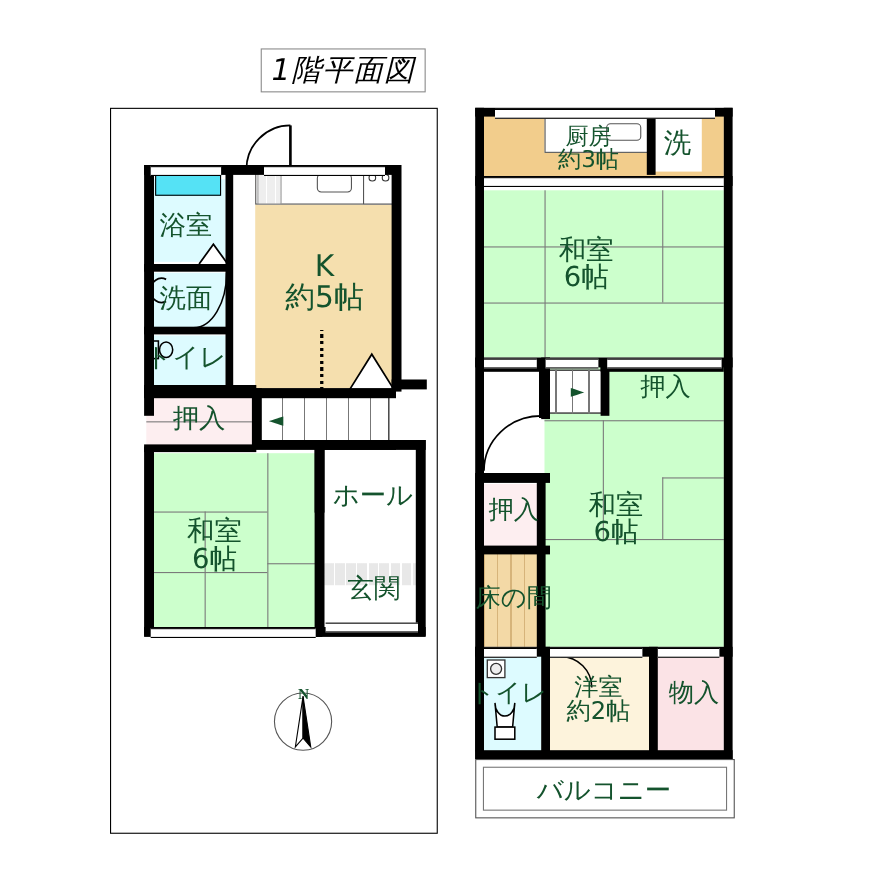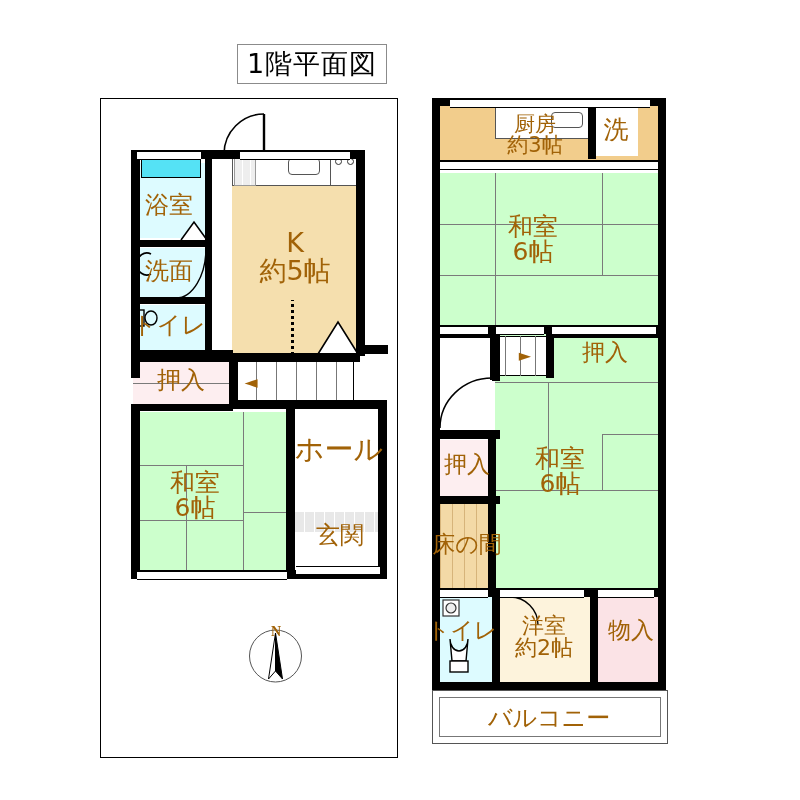--- a/index.html
+++ b/index.html
@@ -10,33 +10,33 @@
   }
   .stage{position:absolute;left:0;top:0;width:800px;height:800px;}
 
   
   .title-box{
     position:absolute;border:1px solid #8b8b8b;background:#fff;
     display:flex;align-items:center;justify-content:center;
     font-size:27px;font-weight:400;color:#000;letter-spacing:1px;
     font-family:"DejaVu Sans",sans-serif;
   }
-  #title-f1{left:237px;top:44px;width:148px;height:38px;}
+  #title-f1{left:237px;top:44px;width:148px;height:38px;font-style:italic;}
   #title-f2{left:545px;top:44px;width:148px;height:38px;}
 
   
   .sheet{position:absolute;border:1.5px solid #000;background:#fff;}
   #sheet-f1{left:100px;top:98px;width:296px;height:658px;}
 
   
   .wall{position:absolute;background:#000;}
   .room{position:absolute;box-sizing:border-box;}
   .thin{position:absolute;background:#7a7a7a;}
   .lbl{
-    position:absolute;color:#a16207;white-space:nowrap;
+    position:absolute;color:#14532d;white-space:nowrap;
     font-family:"DejaVu Sans",sans-serif;font-weight:400;
     display:flex;align-items:center;justify-content:center;
     line-height:1.02;
   }
   .lbl.two{flex-direction:column;}
   .win{position:absolute;background:#fff;border-top:1.5px solid #000;border-bottom:1.5px solid #000;}
   .dotline{position:absolute;}
 
   
 </style>
@@ -164,21 +164,21 @@
         <span>押入</span>
       </div>
       <div class="lbl two" style="left: 232px; top: 215px; width: 126px; height: 84px; font-size: 27px;">
         <span>K</span>
         <span>約5帖</span>
       </div>
       <div class="lbl two" style="left: 140px; top: 462px; width: 110px; height: 66px; font-size: 25px;">
         <span>和室</span>
         <span>6帖</span>
       </div>
-      <div class="lbl" style="left: 290px; top: 435px; width: 98px; height: 30px; font-size: 29px;">
+      <div class="lbl" style="left: 290px; top: 435px; width: 98px; height: 30px; font-size: 24px;">
         <span>ホール</span>
       </div>
       <div class="lbl" style="left: 295px; top: 518px; width: 90px; height: 34px; font-size: 24px;">
         <span>玄関</span>
       </div>
     </div>
 
   <div style="position:absolute;left:248px;top:627px;width:55px;height:55px;">
     <svg width="55" height="55" style="overflow:visible;">
       <circle cx="27.5" cy="29" r="26" fill="none" stroke="#555" stroke-width="1"></circle>

